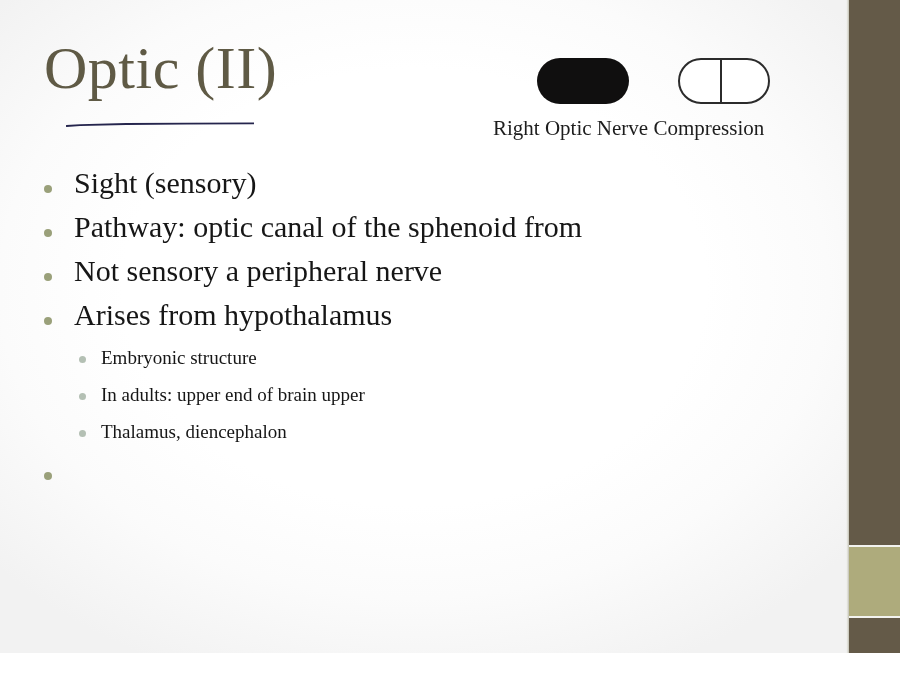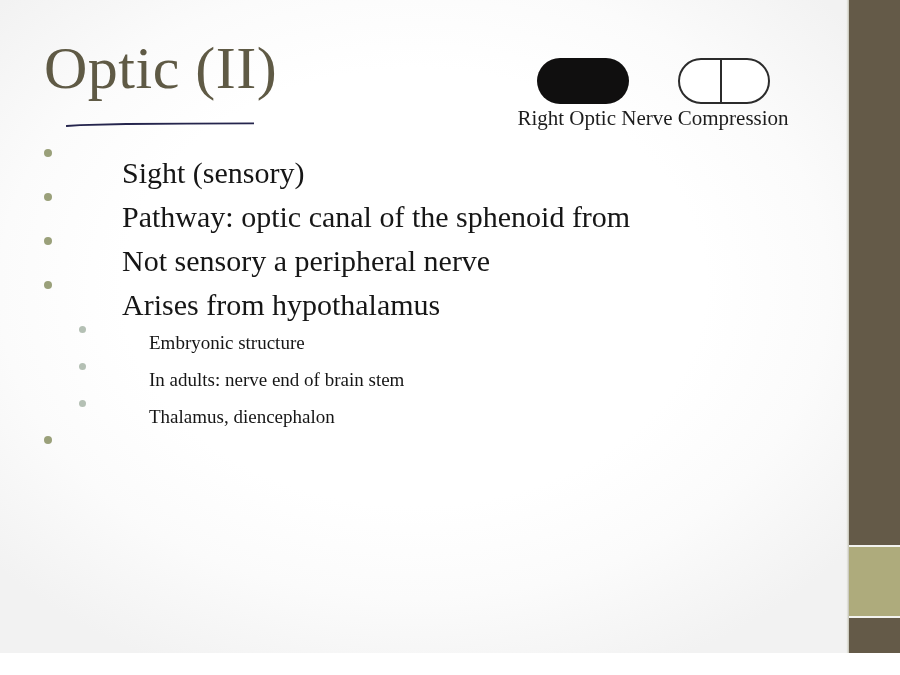--- a/index.html
+++ b/index.html
@@ -101,39 +101,37 @@
   }
   .field-outline .divider {
     position: absolute;
     left: 40px;
     top: -2px;
     width: 2px;
     height: 46px;
     background: #2b2b2b;
   }
   .figure-caption {
-    margin-top: 0;
-    text-align: center;
+    margin-top: 10px;
     font-size: 21px;
     color: #1d1d1d;
     white-space: nowrap;
   }
 
   
   .content {
     position: absolute;
     left: 44px;
     top: 156px;
     width: 780px;
   }
   .bullet {
     display: flex;
-    align-items: flex-start;
+    align-items: flex-end;
     white-space: nowrap;
-    gap: 48px;
   }
   .bullet.level1 {
     height: 44px;
     font-size: 30px;
     color: #161616;
     padding-left: 0;
   }
   .bullet.level2 {
     height: 37px;
     font-size: 19px;
@@ -214,21 +212,21 @@
       <span class="btext">Arises from hypothalamus</span>
     </div>
 
     <div class="bullet level2">
       <span class="marker"></span>
       <span class="btext">Embryonic structure</span>
     </div>
 
     <div class="bullet level2">
       <span class="marker"></span>
-      <span class="btext">In adults: nerve end of brain stem</span>
+      <span class="btext">In adults: upper end of brain upper</span>
     </div>
 
     <div class="bullet level2">
       <span class="marker"></span>
       <span class="btext">Thalamus, diencephalon</span>
     </div>
 
     <div class="bullet level1">
       <span class="marker"></span>
     </div>

